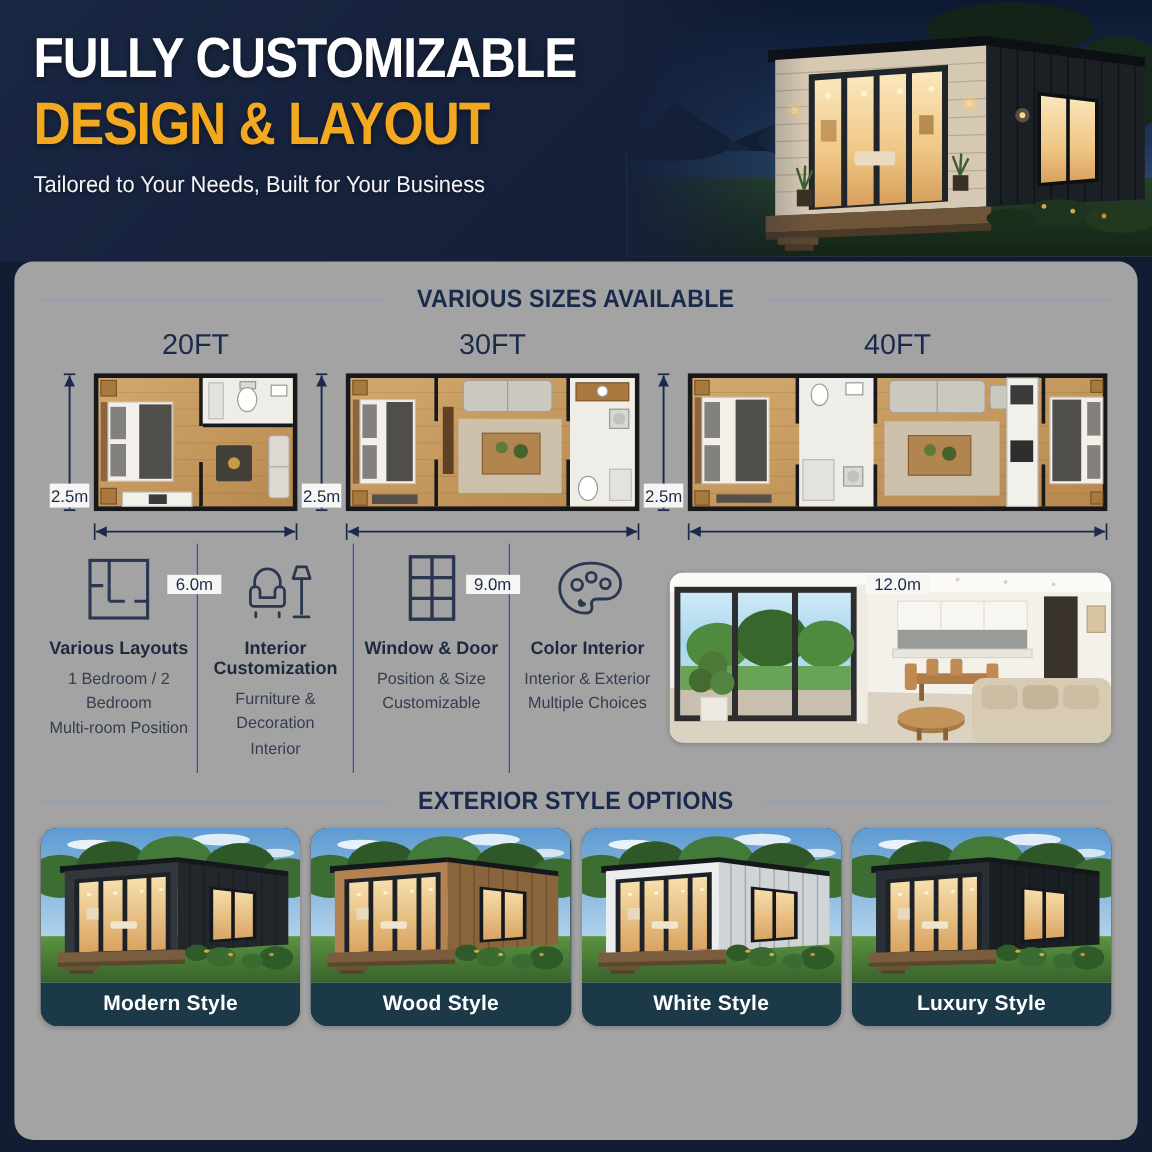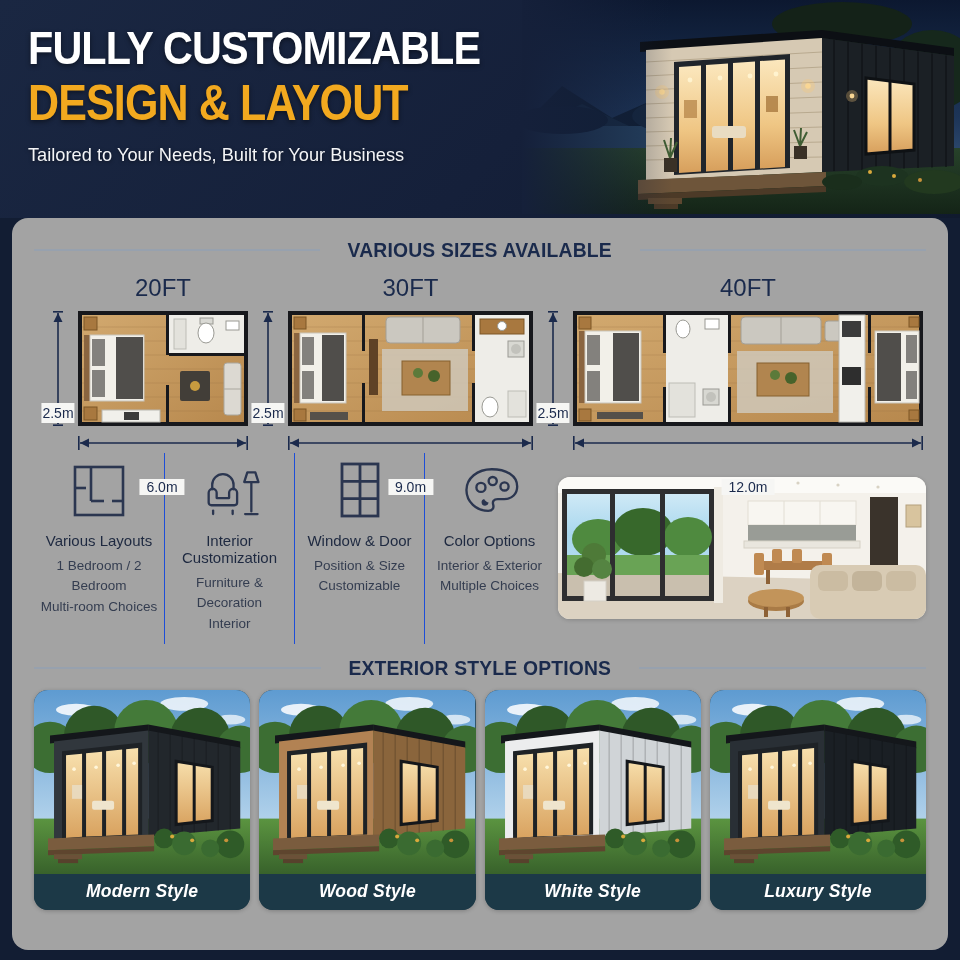--- a/index.html
+++ b/index.html
@@ -48,28 +48,28 @@
   .hdim svg{position:absolute;left:0;top:1px;}
   .hdim .dim-lbl{padding:0 7px;}
   
   .options-row{display:flex;align-items:center;margin-top:2px;}
   .option-cols{display:flex;width:520px;flex:0 0 520px;}
   .option{width:130px;box-sizing:border-box;display:flex;flex-direction:column;
     align-items:center;text-align:center;padding:4px 4px 10px;}
   .option + .option{border-left:1px solid #1d4ed8;}
   .option .icon{height:62px;display:flex;align-items:flex-end;justify-content:center;
     margin-bottom:13px;}
-  .option .ot{font-size:15px;font-weight:normal;color:#1E2940;margin-bottom:7px;}
+  .option .ot{font-size:15px;font-weight:bold;color:#1E2940;margin-bottom:7px;}
   .option .ol{font-size:13.5px;color:#343d50;line-height:1.5;}
   .interior-photo{width:368px;height:142px;margin-left:4px;border-radius:12px;
     overflow:hidden;box-shadow:0 1px 4px rgba(0,0,0,.18);}
   
   .styles-row{display:grid;grid-template-columns:repeat(4,1fr);gap:9px;margin-top:4px;}
-  .style-card{height:220px;border-radius:14px;overflow:hidden;display:flex;
-    flex-direction:column;background:#1C3947;box-shadow:0 1px 4px rgba(0,0,0,.22);font-style:italic;}
+  .style-card{height:165px;border-radius:14px;overflow:hidden;display:flex;
+    flex-direction:column;background:#1C3947;box-shadow:0 1px 4px rgba(0,0,0,.22);}
   .style-photo{flex:1;min-height:0;}
   .style-photo svg{display:block;width:100%;height:100%;}
   .style-label{height:36px;flex:0 0 36px;background:#1C3947;color:#fff;
     font-weight:bold;font-size:17.5px;display:flex;align-items:center;
     justify-content:center;letter-spacing:.2px;}
   .plan{display:block;}
 </style>
 </head>
 <body>
 
@@ -416,21 +416,21 @@
             <rect x="4" y="4" width="48" height="48"></rect>
             <line x1="20" y1="4" x2="20" y2="25"></line>
             <line x1="4" y1="25" x2="15" y2="25"></line>
             <line x1="20" y1="25" x2="20" y2="38"></line>
             <line x1="20" y1="38" x2="33" y2="38"></line>
             <line x1="41" y1="38" x2="52" y2="38"></line>
           </svg>
         </div>
         <div class="ot">Various Layouts</div>
         <div class="ol">1 Bedroom / 2 Bedroom</div>
-        <div class="ol">Multi-room Choices</div>
+        <div class="ol">Multi-room Position</div>
       </div>
       <div class="option">
         <div class="icon">
           <svg width="64" height="56" viewBox="0 0 72 60" fill="none" stroke="#2B3650" stroke-width="2.6" stroke-linecap="round" stroke-linejoin="round">
             <path d="M16 28 v-5 a12 12 0 0 1 24 0 v5"></path>
             <path d="M12 32 a4.5 4.5 0 0 1 9 0 v6 h14 v-6 a4.5 4.5 0 0 1 9 0 v11 a3 3 0 0 1 -3 3 H15 a3 3 0 0 1 -3 -3 z"></path>
             <line x1="17" y1="52" x2="17" y2="56"></line>
               <line x1="39" y1="52" x2="39" y2="56"></line>
             <line x1="60" y1="20" x2="60" y2="53"></line>
             <path d="M52 20 l3.5 -11 h9 l3.5 11 z"></path>
@@ -457,21 +457,21 @@
       <div class="option">
         <div class="icon">
           <svg width="58" height="56" viewBox="0 0 64 60" fill="none" stroke="#2B3650" stroke-width="2.6" stroke-linejoin="round">
             <path d="M34 6 C18 6 6 16 6 29 c0 13 11 23 24 23 5 0 6.5-3.5 5.5-7 -1-3.5 .5-6 5-6 h7 c9 0 14.5-6 14.5-14 C62 13 50 6 34 6 Z"></path>
             <circle cx="22" cy="26" r="5"></circle>
             <circle cx="35" cy="19" r="4.5"></circle>
             <circle cx="48" cy="25" r="4.5"></circle>
             <path d="M26 40 a2.5 2.5 0 1 0 3 2.5" fill="#2B3650"></path>
           </svg>
         </div>
-        <div class="ot">Color Options</div>
+        <div class="ot">Color Interior</div>
         <div class="ol">Interior &amp; Exterior</div>
         <div class="ol">Multiple Choices</div>
       </div>
     </div>
 
     <div class="interior-photo">
       <svg viewBox="0 0 368 142" preserveAspectRatio="none" width="100%" height="100%">
         <defs>
           <linearGradient id="gard" x1="0" y1="0" x2="0" y2="1">
             <stop offset="0" stop-color="#cfe9f6"></stop>

